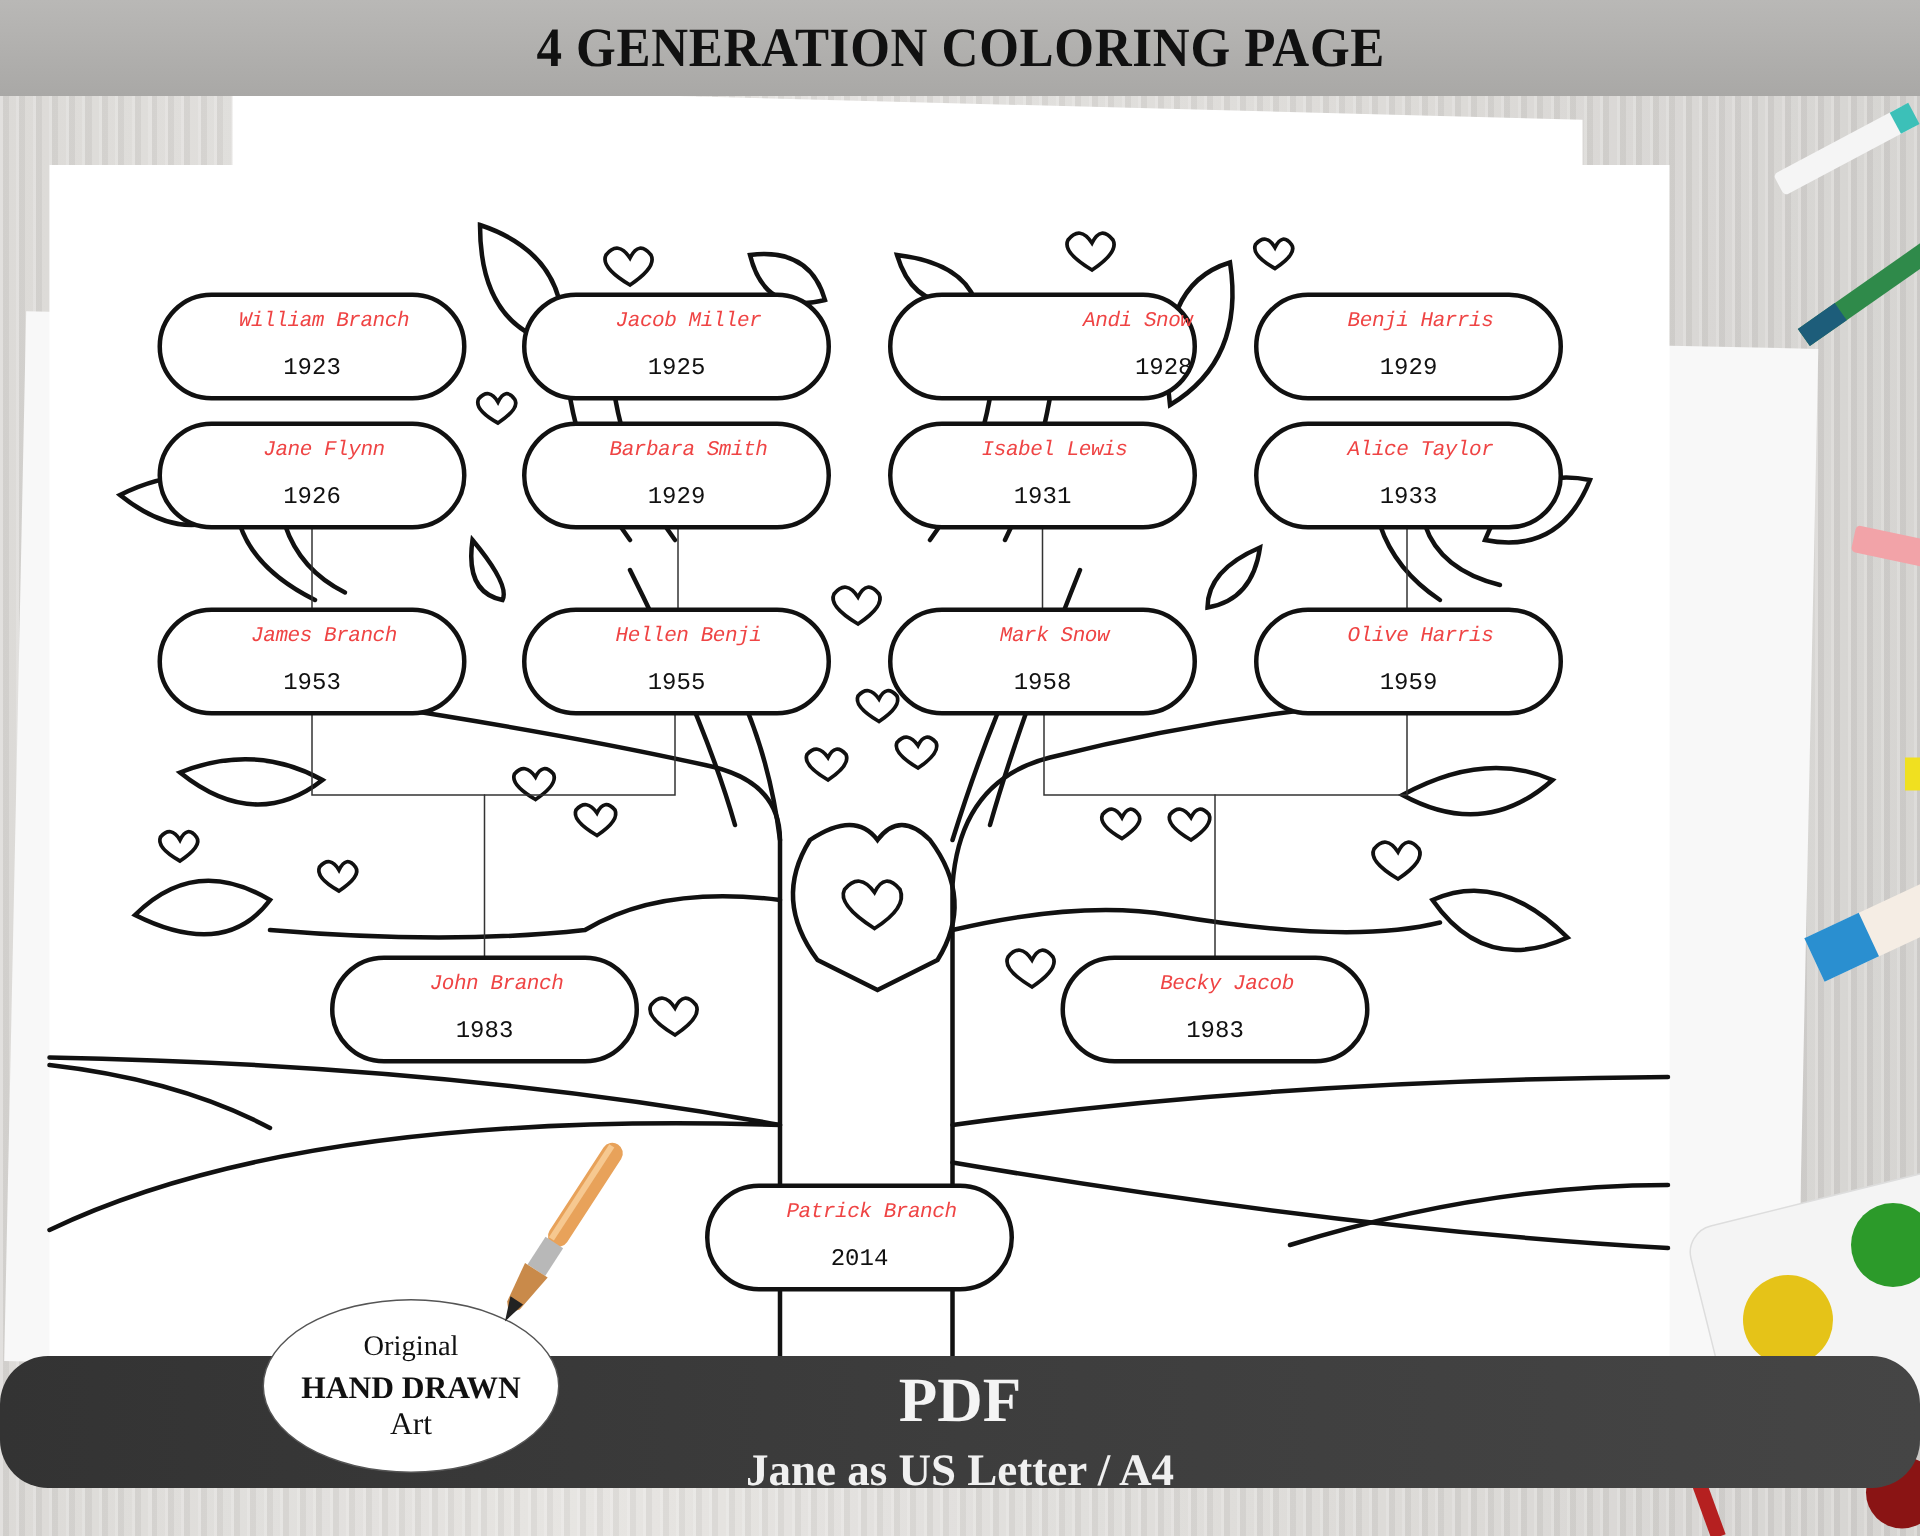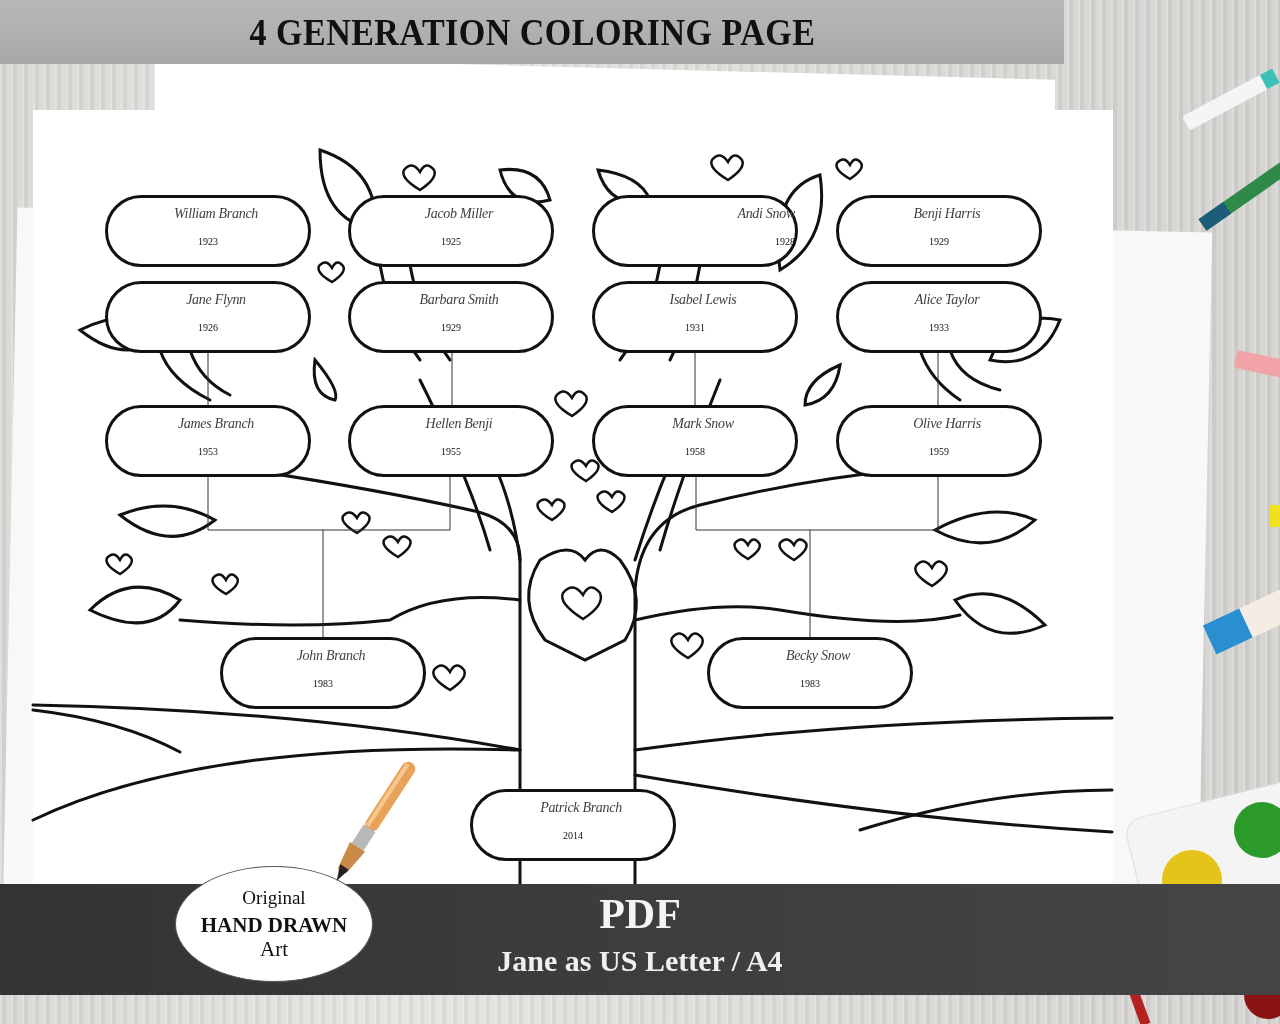--- a/index.html
+++ b/index.html
@@ -7,21 +7,21 @@
   body {
     position: relative;
     font-family: "DejaVu Sans", sans-serif;
     background: linear-gradient(90deg, #d8d6d3 0%, #e4e2df 30%, #dcdad7 60%, #d2d0cd 100%);
   }
   .wood-lines {
     position: absolute; inset: 0;
     background-image: repeating-linear-gradient(90deg, rgba(255,255,255,0.25) 0 2px, rgba(0,0,0,0.03) 2px 6px, rgba(255,255,255,0.1) 6px 11px);
   }
   .top-banner {
-    position: absolute; left: 0; top: 0; width: 1064px; height: 64px;
+    position: absolute; left: 0; top: 0; width: 1280px; height: 64px;
     background: linear-gradient(180deg, #b9b8b6, #a9a8a6);
     display: flex; align-items: center; justify-content: center;
   }
   .top-banner h1 {
     font-family: "Liberation Serif", serif;
     font-weight: bold; font-size: 37px; color: #111; letter-spacing: 0.5px;
     transform: scaleX(0.92);
   }
   .paper-back1 {
     position: absolute; left: 155px; top: 68px; width: 900px; height: 60px;
@@ -36,31 +36,32 @@
     background: #fff;
   }
   svg.art { position: absolute; left: 0; top: 0; }
   .node {
     position: absolute; width: 206px; height: 72px;
     border: 3px solid #111; border-radius: 36px; background: #fff;
     text-align: center;
   }
   .node .nm {
     position: absolute; top: 8px; left: 16px; right: 0;
-    font-family: Liberation Serif, serif; font-style: italic;
-    font-size: 14px; color: #404040; letter-spacing: -0.3px;
+    font-family: Liberation Mono, monospace; font-style: italic;
+    font-size: 14px; color: #ef4444; letter-spacing: -0.3px;
   }
   .node .yr {
     position: absolute; top: 38px; left: 0; right: 0;
-    font-family: Liberation Serif, serif;
-    font-size: 10px; color: #111;
+    font-family: Liberation Mono, monospace;
+    font-size: 16px; color: #111;
   }
   .bottom-banner {
-    position: absolute; left: 0; top: 884px; width: 1280px; height: 111px;
+    position: absolute; left: 0; top: 904px; width: 1280px; height: 88px;
     background: linear-gradient(90deg, #333 0%, #3d3d3d 50%, #454545 100%);
+    border-radius: 32px;
   }
   .bottom-banner .pdf {
     position: absolute; left: 0; right: 0; top: 6px; text-align: center;
     font-family: "Liberation Serif", serif; font-weight: bold; font-size: 42px; color: #f4f4f4;
   }
   .bottom-banner .print {
     position: absolute; left: 0; right: 0; top: 60px; text-align: center;
     font-family: "Liberation Serif", serif; font-weight: bold; font-size: 30px; color: #f0f0f0;
   }
   .badge {
@@ -240,21 +241,21 @@
 <div class="node" style="left:836px;top:405px;">
   <div class="nm">Olive Harris</div>
   <div class="yr">1959</div>
 </div>
 
 <div class="node" style="left:220px;top:637px;">
   <div class="nm">John Branch</div>
   <div class="yr">1983</div>
 </div>
 <div class="node" style="left:707px;top:637px;">
-  <div class="nm">Becky Snow</div>
+  <div class="nm">Becky Jacob</div>
   <div class="yr">1983</div>
 </div>
 
 <div class="node" style="left:470px;top:789px;">
   <div class="nm">Patrick Branch</div>
   <div class="yr">2014</div>
 </div>
 
 <div class="bottom-banner">
   <div class="pdf">PDF</div>

